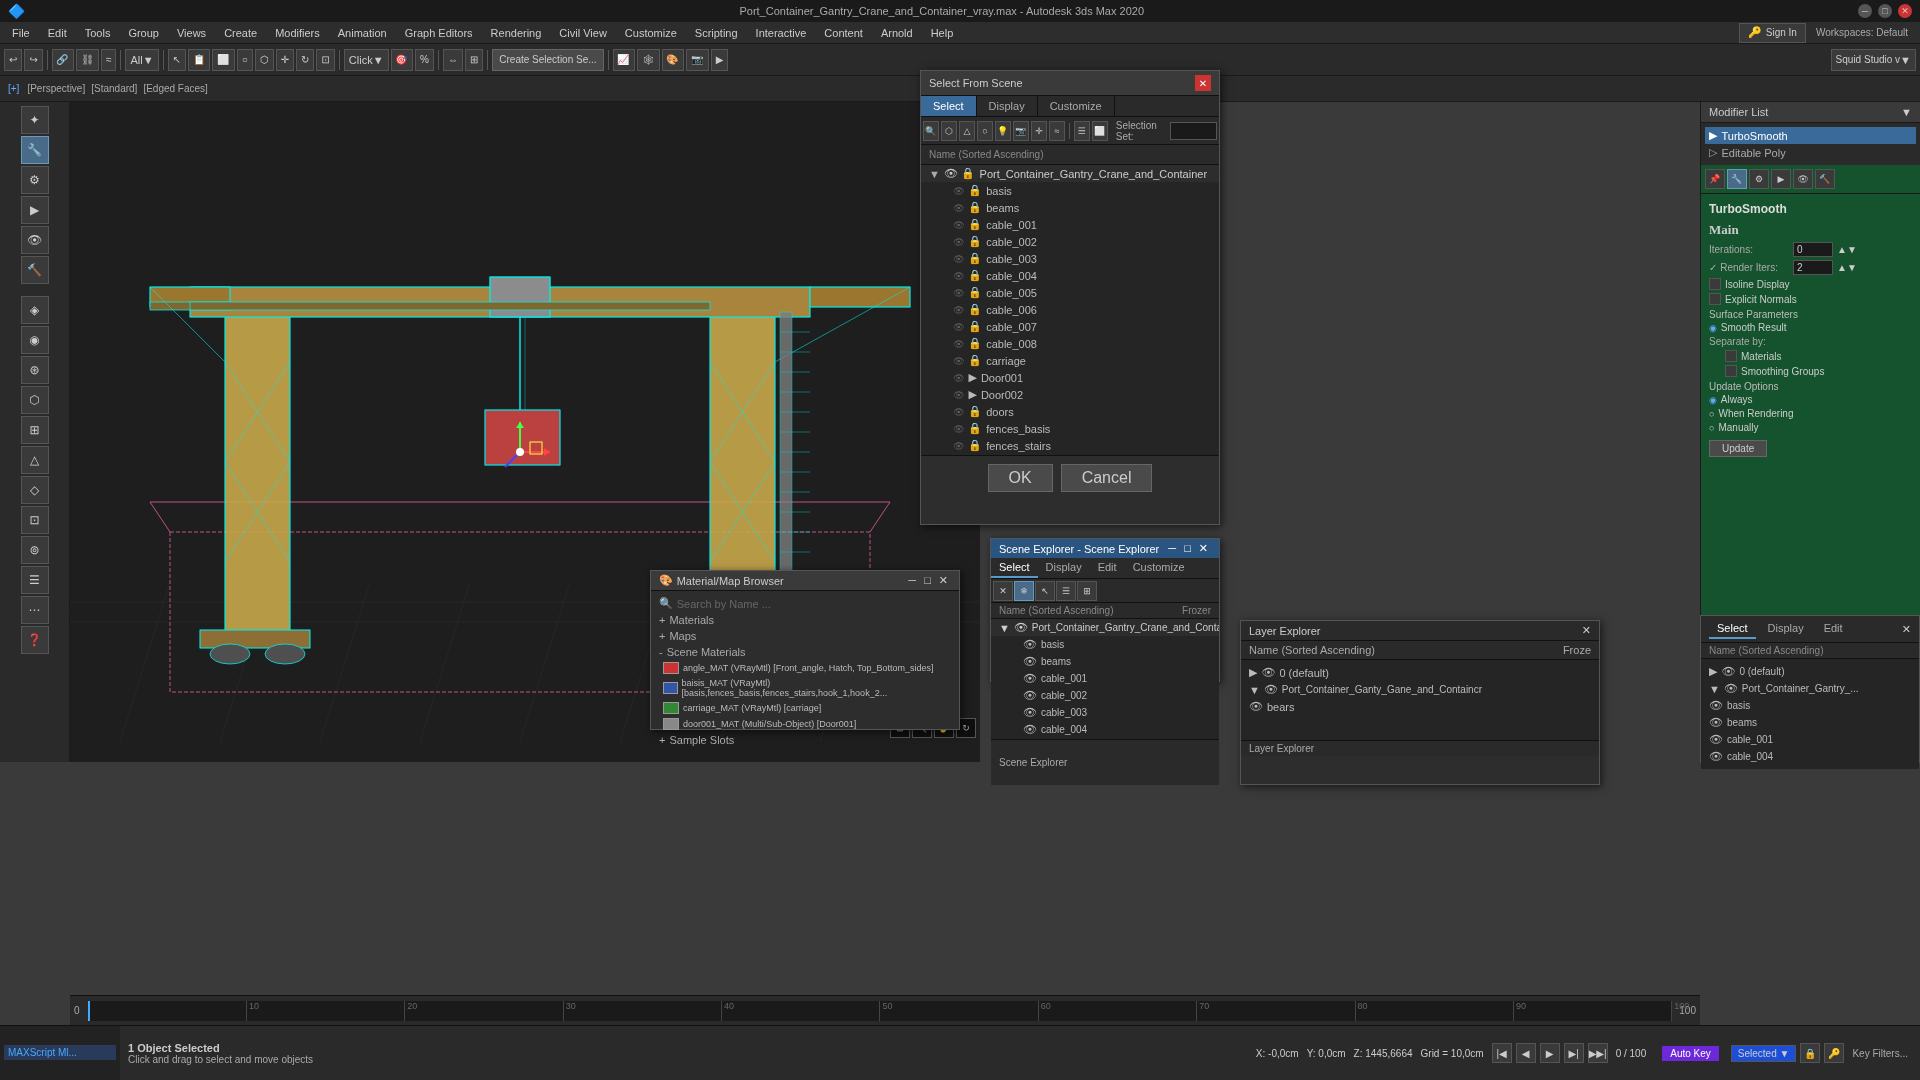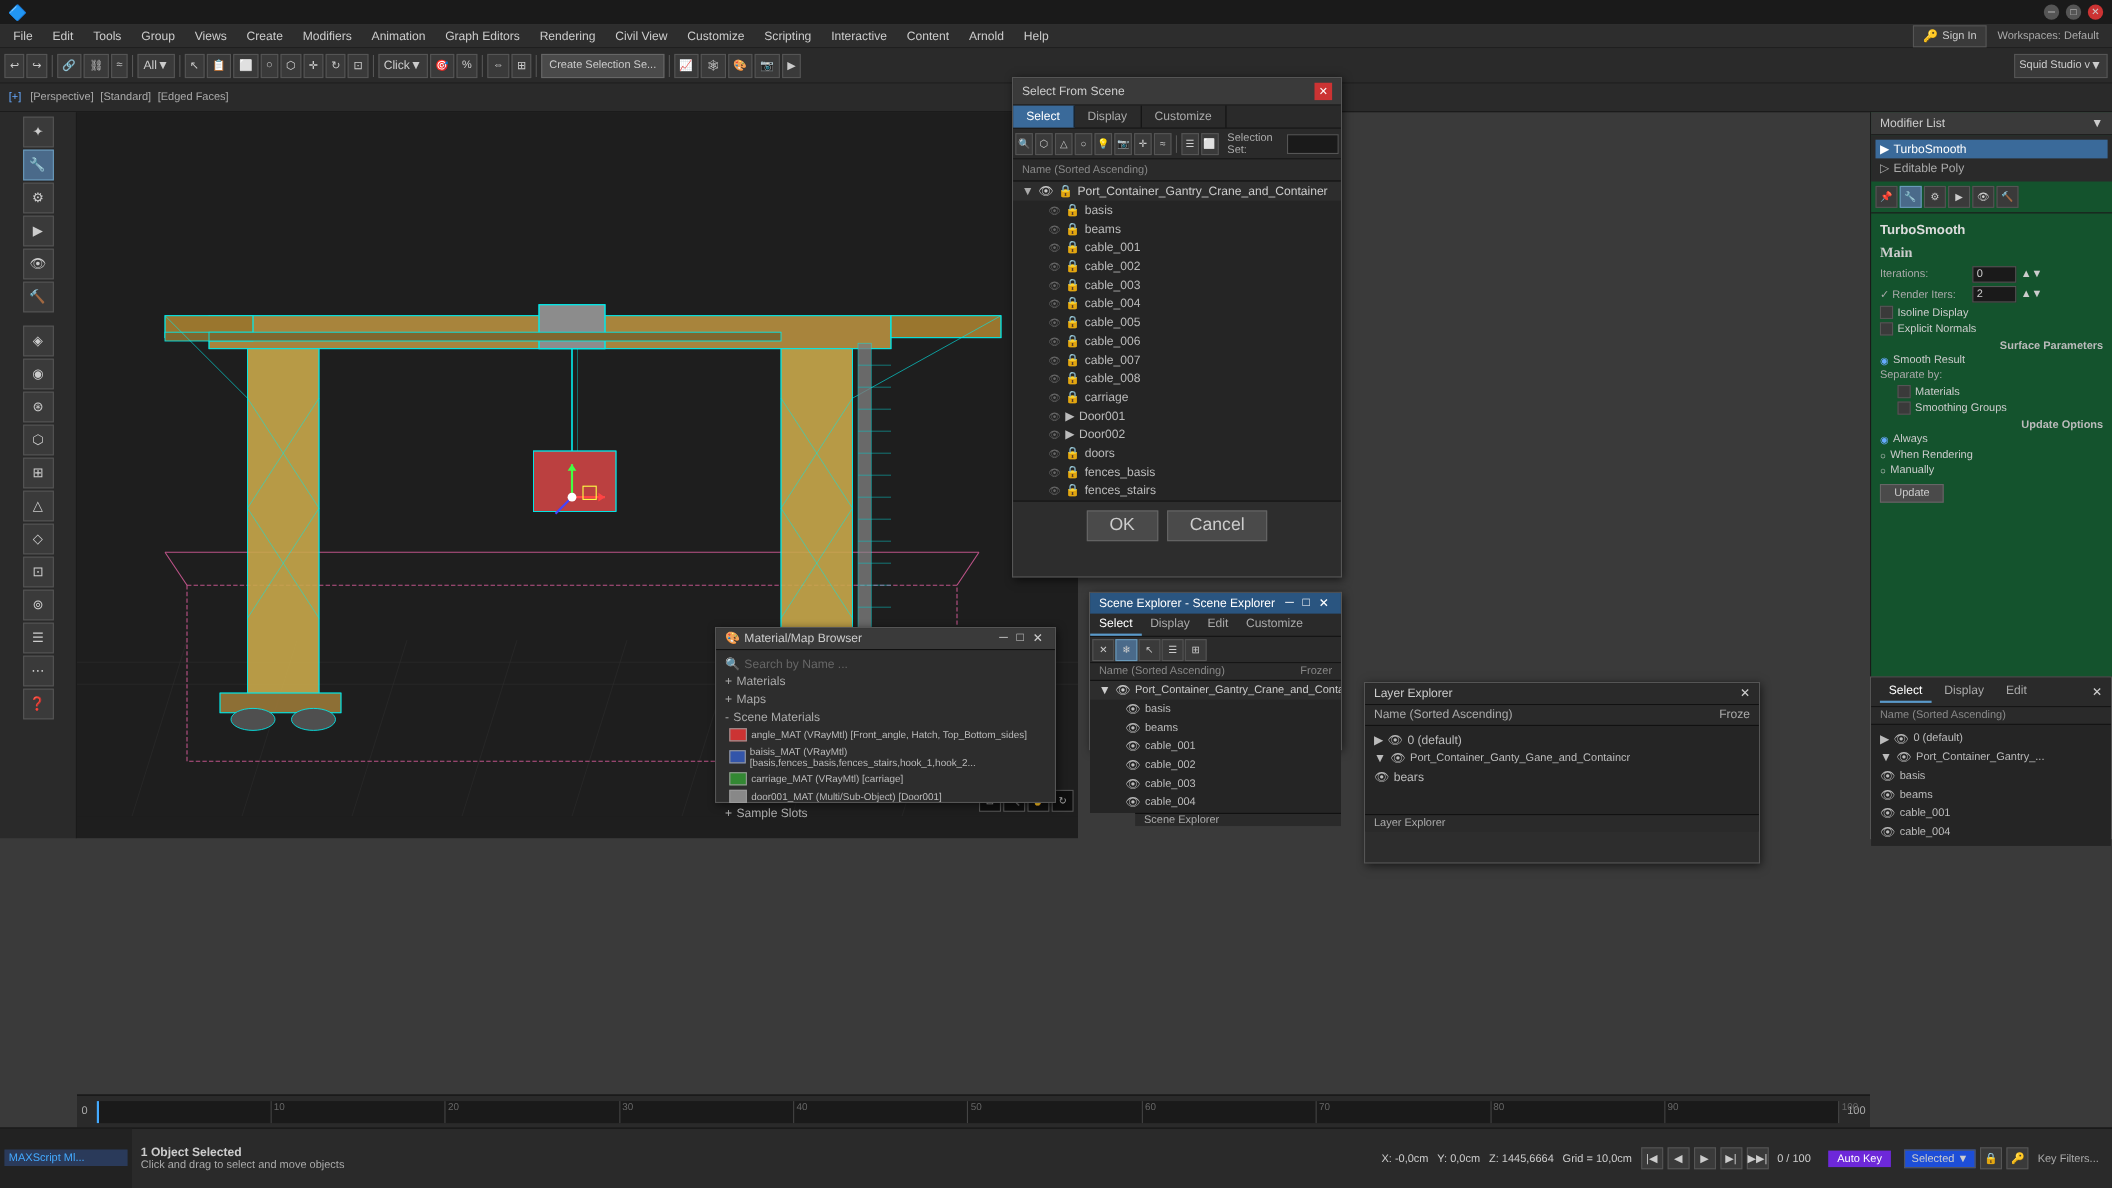--- a/index.html
+++ b/index.html
@@ -64,21 +64,21 @@
     .mod-icon.active { background: #4a6a8a; border-color: #6a9aba; }
 
     
     #ts-panel { padding: 8px; font-size: 10px; color: #ccc; }
     #ts-panel .ts-title { font-size: 12px; font-weight: bold; margin-bottom: 6px; color: #ddd; }
     #ts-panel .ts-main { font-size: 13px; font-weight: bold; margin-bottom: 4px; font-family: Liberation Serif, serif; }
     .ts-row { display: flex; align-items: center; margin-bottom: 3px; gap: 4px; }
     .ts-label { color: #aaa; min-width: 80px; }
     .ts-input { width: 40px; background: #1a1a1a; border: 1px solid #555; color: #ccc; padding: 1px 3px; font-size: 10px; }
     .ts-checkbox { width: 12px; height: 12px; background: #3a3a3a; border: 1px solid #555; display: inline-block; }
-    .ts-section { font-weight: bold; margin: 4px 0 2px; color: #bbb; text-align: right; }
+    .ts-section { font-weight: normal; margin: 4px 0 2px; color: #bbb; }
     .ts-update-btn { background: #4a4a4a; border: 1px solid #666; padding: 2px 12px; cursor: pointer; color: #ccc; font-size: 10px; margin-top: 4px; }
 
     
     #select-from-scene {
       position: absolute; left: 920px; top: 70px; width: 300px; height: 455px;
       background: #2d2d2d; border: 1px solid #555; box-shadow: 2px 2px 8px rgba(0,0,0,0.6);
     }
     #sfs-titlebar { background: #3a3a3a; padding: 4px 8px; display: flex; justify-content: space-between; align-items: center; font-size: 11px; color: #ccc; border-bottom: 1px solid #111; }
     #sfs-tabs { display: flex; background: #2a2a2a; border-bottom: 1px solid #111; }
     .sfs-tab { padding: 4px 12px; cursor: pointer; font-size: 11px; color: #aaa; border-right: 1px solid #111; }
@@ -111,21 +111,21 @@
     #scene-explorer {
       position: absolute; left: 990px; top: 538px; width: 230px; height: 144px;
       background: #2d2d2d; border: 1px solid #555; box-shadow: 2px 2px 8px rgba(0,0,0,0.6);
     }
     #se-titlebar { background: #2a5580; padding: 3px 8px; display: flex; justify-content: space-between; align-items: center; font-size: 11px; color: #fff; }
     #se-tabs { display: flex; background: #2a2a2a; border-bottom: 1px solid #111; }
     .se-tab { padding: 3px 8px; cursor: pointer; font-size: 11px; color: #aaa; }
     .se-tab.active { color: #fff; border-bottom: 2px solid #5a9aca; }
     #se-toolbar { background: #2a2a2a; display: flex; align-items: center; padding: 2px; gap: 1px; border-bottom: 1px solid #111; height: 24px; }
     #se-list { overflow-y: auto; height: 120px; background: #252525; }
-    #se-status { background: #2a2a2a; padding: 0 8px; font-size: 10px; color: #aaa; border-top: 1px solid #111; margin-left: 41px; }
+    #se-status { background: #2a2a2a; padding: 17px 8px; font-size: 10px; color: #aaa; border-top: 1px solid #111; }
 
     
     #layer-explorer {
       position: absolute; left: 1240px; top: 620px; width: 360px; height: 165px;
       background: #2d2d2d; border: 1px solid #555; box-shadow: 2px 2px 8px rgba(0,0,0,0.6);
     }
     #le-titlebar { background: #2a2a2a; padding: 3px 8px; display: flex; justify-content: space-between; align-items: center; font-size: 11px; color: #ccc; border-bottom: 1px solid #111; }
     #le-tabs { display: flex; background: #2a2a2a; border-bottom: 1px solid #111; }
     .le-tab { padding: 3px 8px; cursor: pointer; font-size: 11px; color: #aaa; }
     #le-list { overflow-y: auto; height: 80px; background: #252525; padding: 4px; }
@@ -179,20 +179,21 @@
     .divider { width: 1px; height: 16px; background: #555; margin: 0 2px; }
     .spacer { flex: 1; }
 
     #sfs-name-header { background: #2a2a2a; padding: 4px 8px; display: flex; justify-content: space-between; font-size: 10px; color: #888; border-bottom: 1px solid #111; }
   </style>
 </head>
 <body>
 
 <div id="title-bar">
   <span style="font-size:14px;">🔷</span>
+  <span class="title">Port_Container_Gantry_Crane_and_Container_vray.max - Autodesk 3ds Max 2020</span>
   <div class="window-controls">
     <div class="wc">─</div>
     <div class="wc">□</div>
     <div class="wc" style="background:#cc3333;">✕</div>
   </div>
 </div>
 
 <div id="menu-bar">
   <span class="menu-item">File</span>
   <span class="menu-item">Edit</span>

